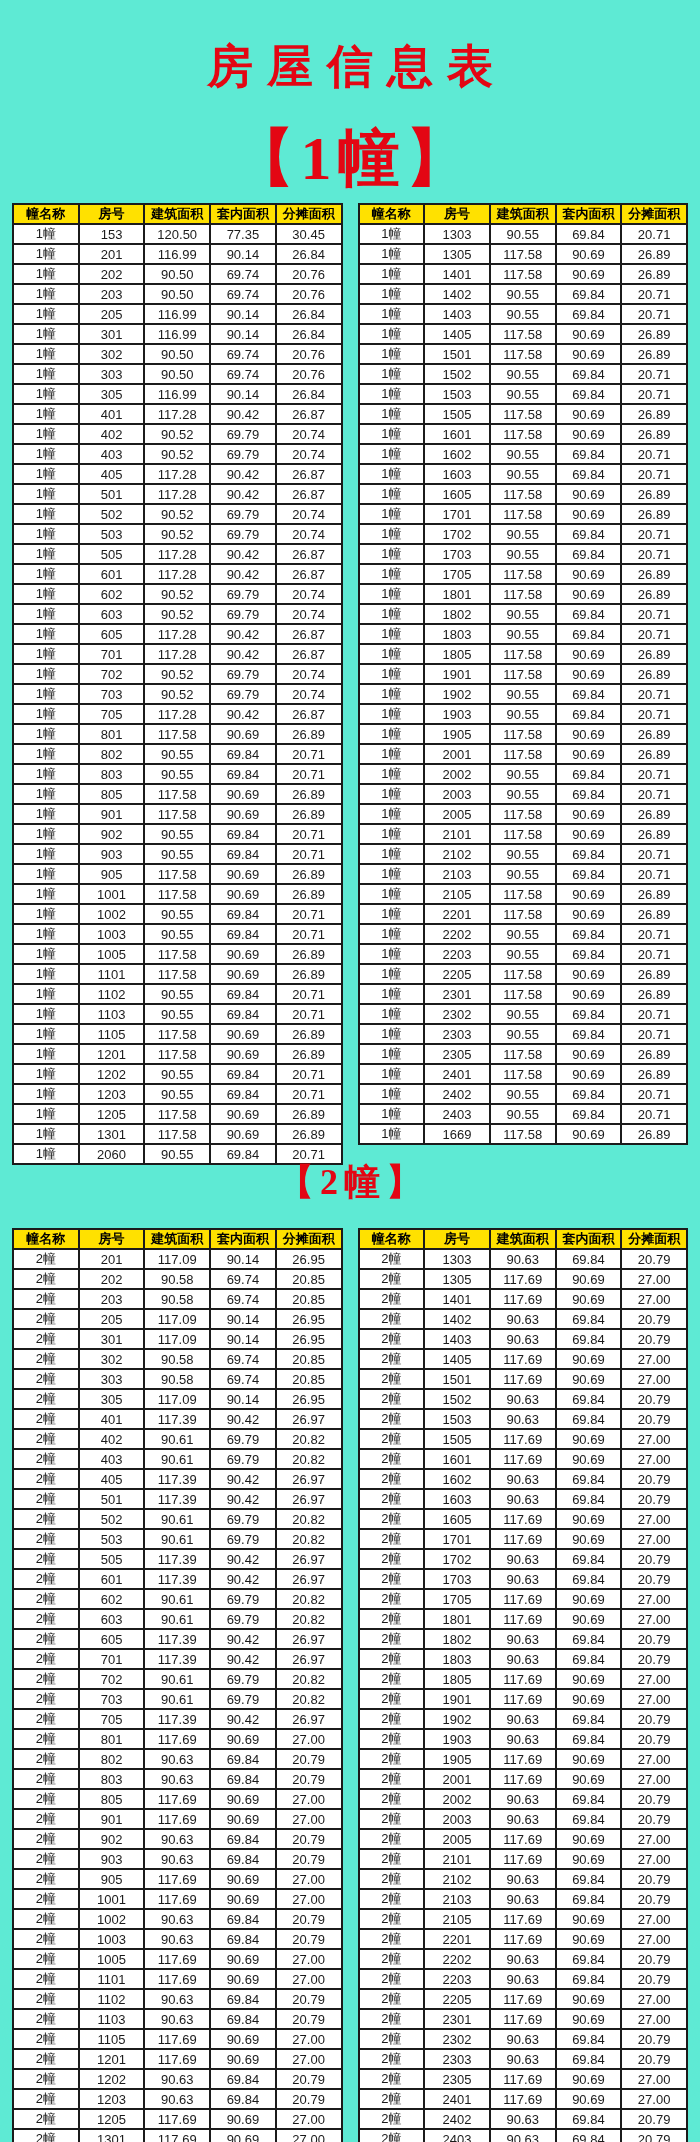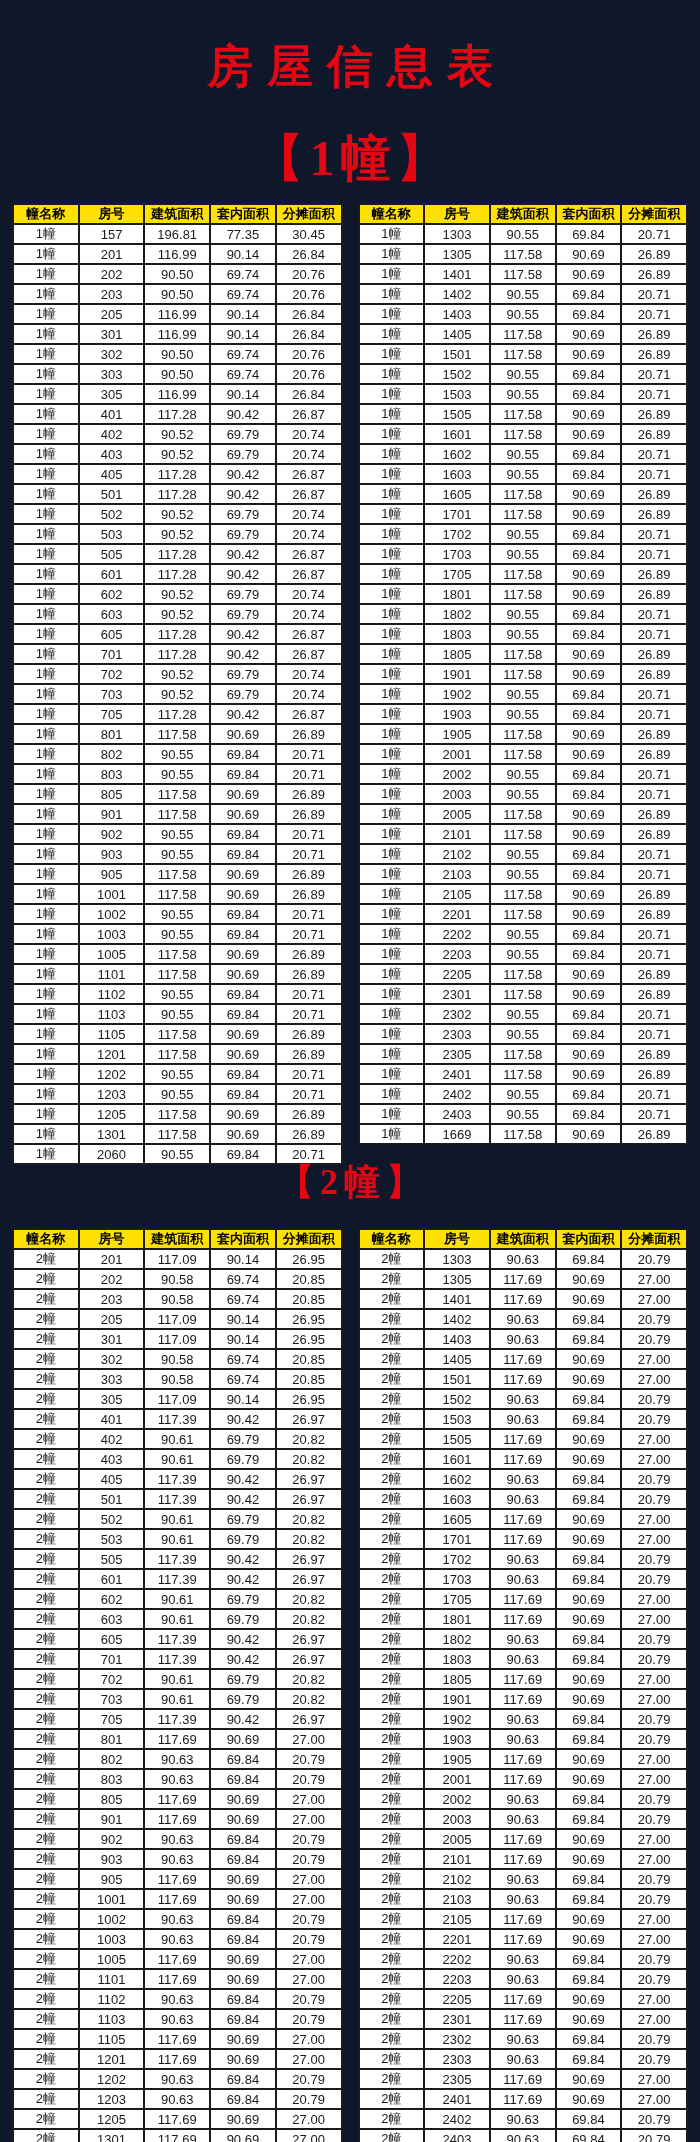--- a/index.html
+++ b/index.html
@@ -6,21 +6,21 @@
     --red: #e30613;
     --yellow: #ffe100;
     --border: #1b1b1b;
     --cell-text: #1a1a1a;
   }
   * { box-sizing: border-box; }
   html, body { margin: 0; padding: 0; background: #ffffff; }
   .page {
     width: 700px;
     height: 2142px;
-    background: #0f172a;
+    background: #5eead4;
     overflow: hidden;
     font-family: "Liberation Sans", "DejaVu Sans", sans-serif;
   }
   .page-title {
     margin: 0;
     padding-top: 40px;
     height: 92px;
     line-height: 52px;
     text-align: center;
     color: var(--red);
@@ -36,21 +36,21 @@
     color: var(--red);
     font-weight: bold;
     font-family: "Liberation Serif", "DejaVu Serif", serif;
     letter-spacing: 6px;
     text-indent: 6px;
   }
   .section-1 .section-heading {
     margin-top: 38px;
     height: 56px;
     line-height: 56px;
-    font-size: 50px;
+    font-size: 62px;
   }
   .section-2 .section-heading {
     margin-top: 42px;
     height: 52px;
     line-height: 52px;
     font-size: 36px;
   }
   .tables-row {
     display: flex;
     gap: 15px;
@@ -102,22 +102,22 @@
               <th>幢名称</th>
               <th>房号</th>
               <th>建筑面积</th>
               <th>套内面积</th>
               <th>分摊面积</th>
             </tr>
           </thead>
           <tbody>
             <tr>
               <td>1幢</td>
-              <td>157</td>
-              <td>196.81</td>
+              <td>153</td>
+              <td>120.50</td>
               <td>77.35</td>
               <td>30.45</td>
             </tr>
             <tr>
               <td>1幢</td>
               <td>201</td>
               <td>116.99</td>
               <td>90.14</td>
               <td>26.84</td>
             </tr>

